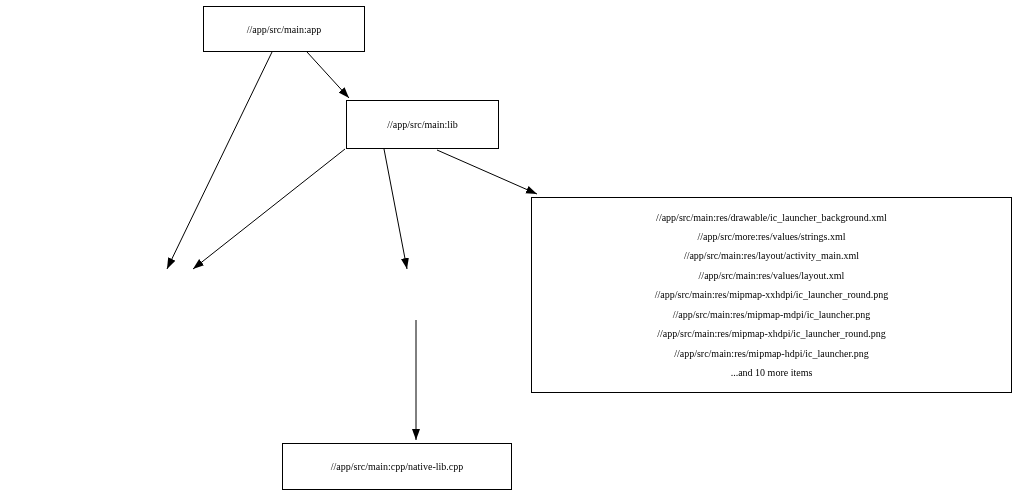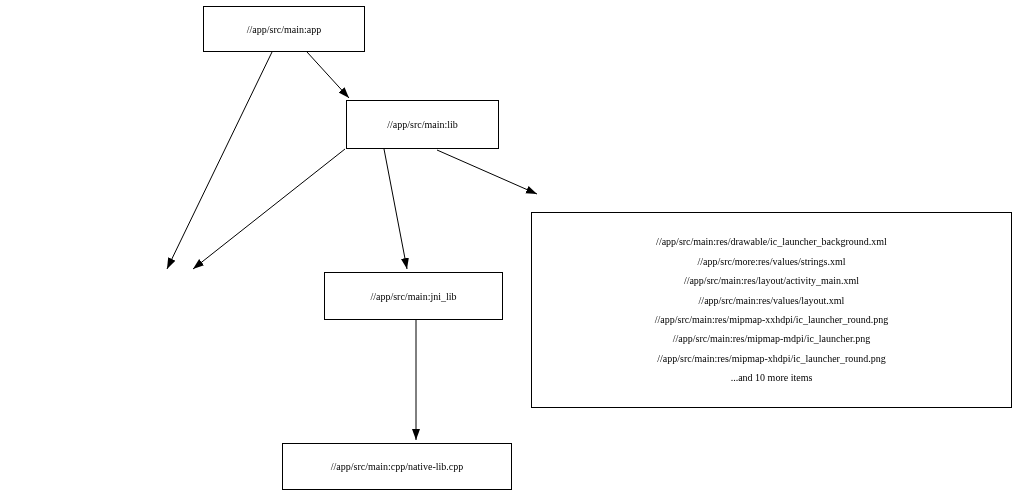--- a/index.html
+++ b/index.html
@@ -36,21 +36,20 @@
     justify-content: center;
     text-align: center;
     font-size: 10px;
     white-space: nowrap;
   }
   .node.multi {
     flex-direction: column;
     justify-content: center;
     line-height: 19.4px;
     padding: 2px 0;
-    margin-top: 15px;
   }
 </style>
 </head>
 <body>
 
 <div class="canvas">
 
   <svg class="edges" width="1018" height="496" viewBox="0 0 1018 496">
     <defs>
       <marker id="arrow" markerUnits="userSpaceOnUse" markerWidth="12" markerHeight="10" refX="11" refY="5" orient="auto">
@@ -67,32 +66,30 @@
 
   <div class="node" style="left:203px; top:6px; width:162px; height:46px;">
     <span>//app/src/main:app</span>
   </div>
 
   <div class="node" style="left:302px; top:100px; width:153px; height:49px;margin-left:44px;">
     <span>//app/src/main:lib</span>
   </div>
 
 
-  <div class="node" style="left:324px; top:272px; width:179px; height:48px;">
-    <span>//app/src/main:jni_lib</span>
-  </div>
 
   <div class="node multi" style="left:531px; top:197px; width:481px; height:196px;">
     <div>//app/src/main:res/drawable/ic_launcher_background.xml</div>
     <div>//app/src/more:res/values/strings.xml</div>
     <div>//app/src/main:res/layout/activity_main.xml</div>
     <div>//app/src/main:res/values/layout.xml</div>
     <div>//app/src/main:res/mipmap-xxhdpi/ic_launcher_round.png</div>
     <div>//app/src/main:res/mipmap-mdpi/ic_launcher.png</div>
     <div>//app/src/main:res/mipmap-xhdpi/ic_launcher_round.png</div>
+    <div>//app/src/main:res/mipmap-hdpi/ic_launcher.png</div>
     <div>...and 10 more items</div>
   </div>
 
   <div class="node" style="left:282px; top:443px; width:230px; height:47px;">
     <span>//app/src/main:cpp/native-lib.cpp</span>
   </div>
 
 </div>
 
 </body></html>

